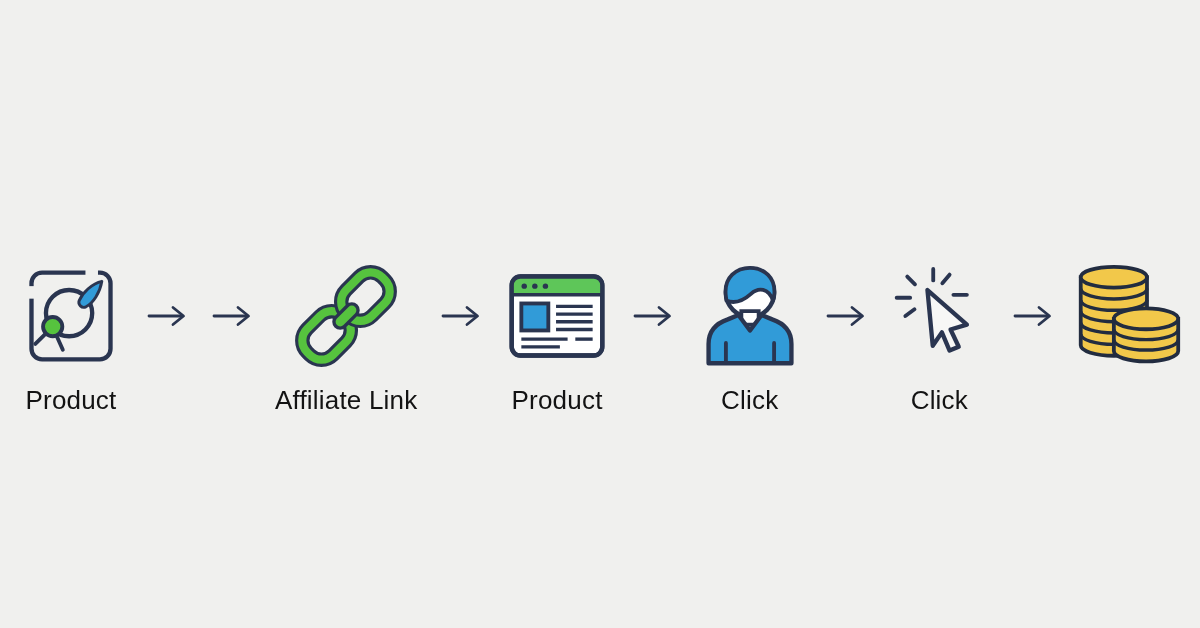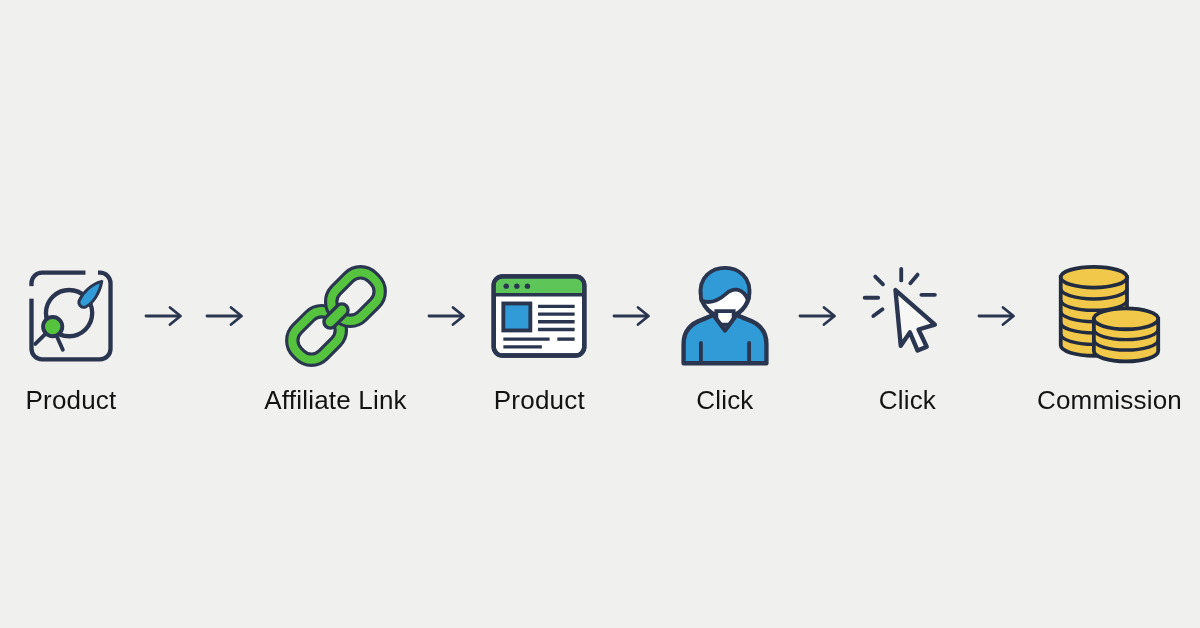--- a/index.html
+++ b/index.html
@@ -184,16 +184,15 @@
         <path d="M5 62 A35 11 0 0 0 75 62" stroke="#222c40" stroke-width="3.6"></path>
         <path d="M5 74 A35 11 0 0 0 75 74" stroke="#222c40" stroke-width="3.6"></path>
         <ellipse cx="40" cy="14" rx="35" ry="11" fill="#f2c84a" stroke="#222c40" stroke-width="4"></ellipse>
 
         <path d="M40 58 L40 92 A34 11 0 0 0 108 92 L108 58 Z" fill="#f2c84a" stroke="#222c40" stroke-width="4"></path>
         <path d="M40 69 A34 11 0 0 0 108 69" stroke="#222c40" stroke-width="3.6"></path>
         <path d="M40 80 A34 11 0 0 0 108 80" stroke="#222c40" stroke-width="3.6"></path>
         <ellipse cx="74" cy="58" rx="34" ry="11" fill="#f2c84a" stroke="#222c40" stroke-width="4"></ellipse>
       </svg>
     </div>
-    <div class="label">Commission</div>
   </div>
 
 </div>
 
 </body></html>

